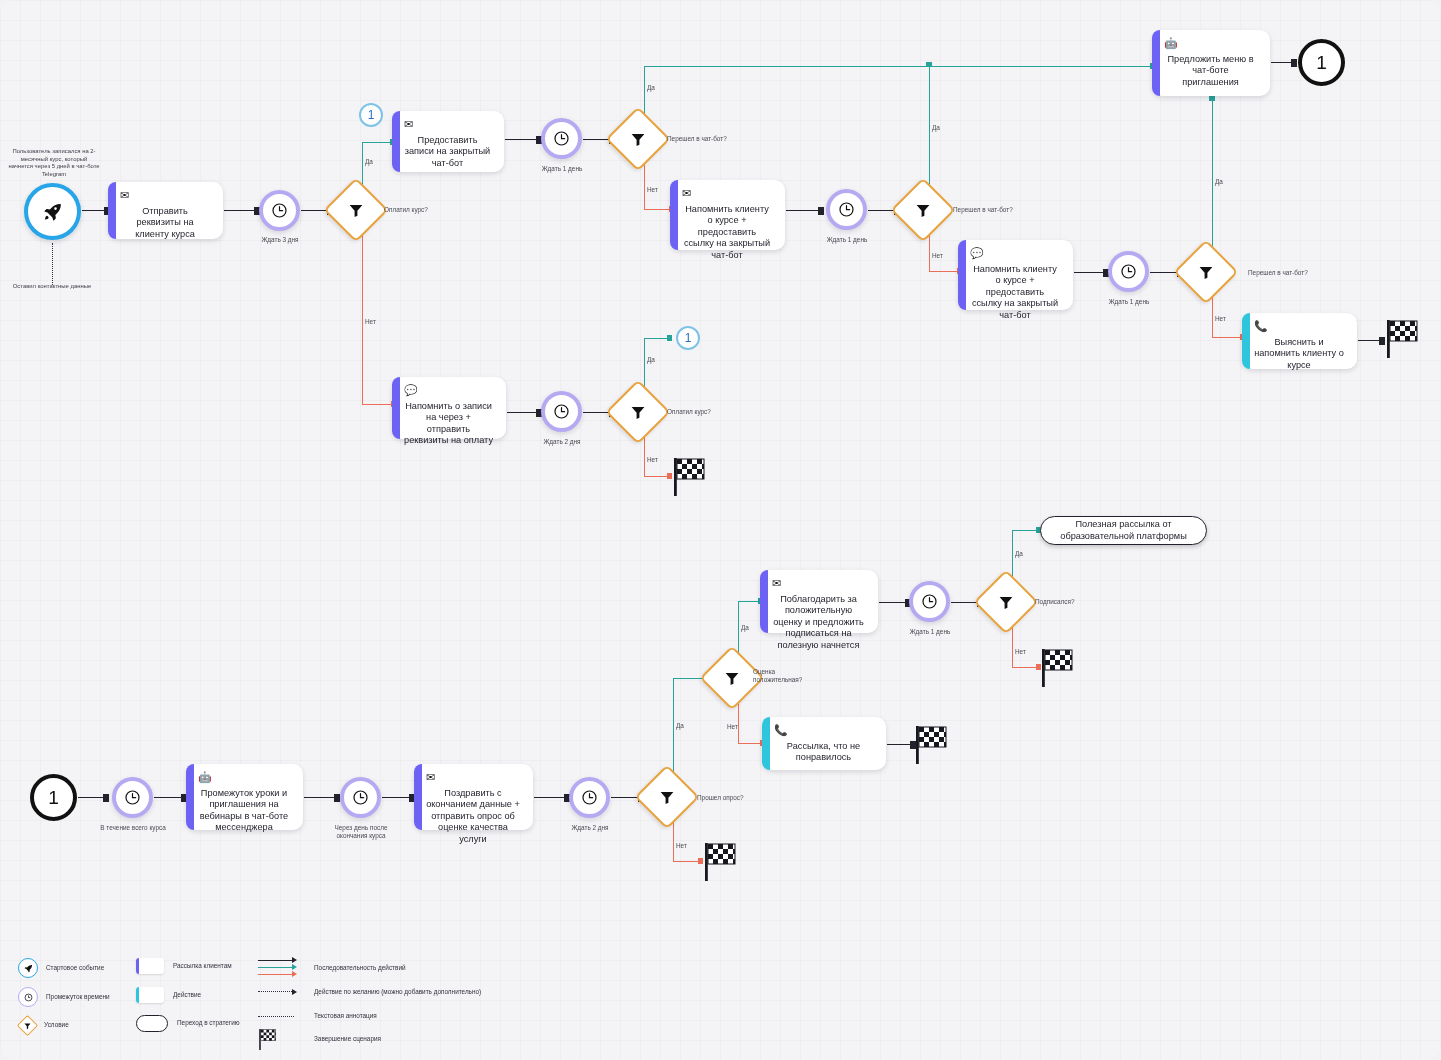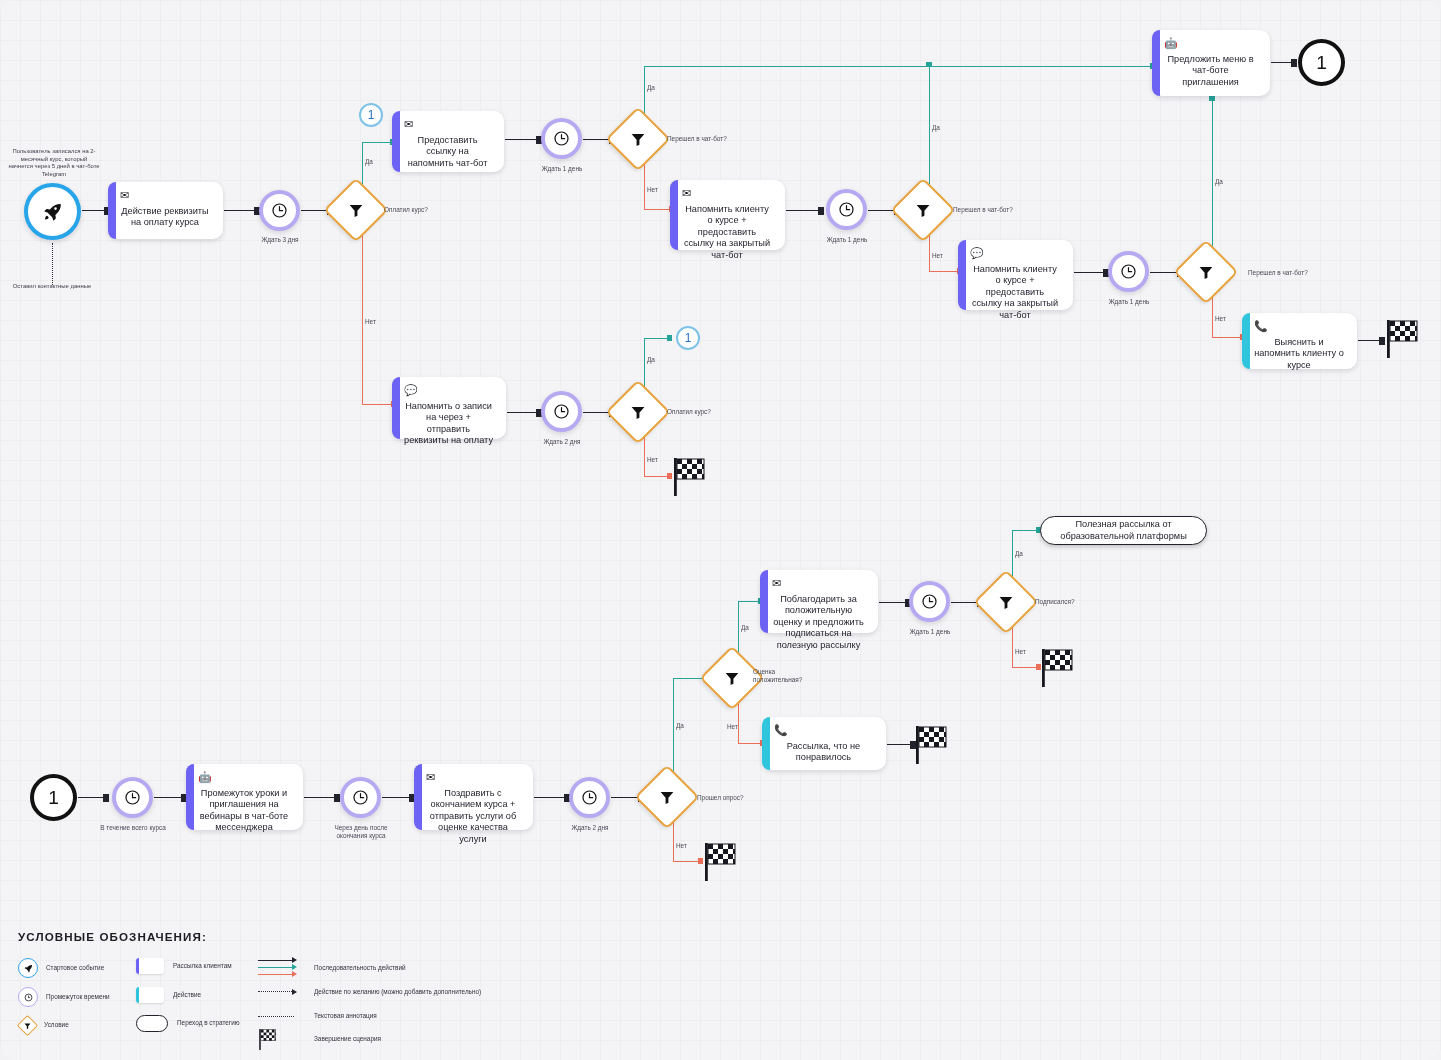--- a/index.html
+++ b/index.html
@@ -120,21 +120,21 @@
         <path fill="#111" d="M3.6 17.1c-.8.8-1.2 3.9-1.2 3.9s3.1-.4 3.9-1.2a1.93 1.93 0 0 0-2.7-2.7z"></path>
       </svg>
   </span>
 </div>
 
 <div class="ln h dark" style="left:82px;top:210px;width:24px;"></div>
 <div class="arrow ar-r dark" style="left:104px;top:206.5px;"></div>
 
 <div class="node card mail" style="left:108px;top:182px;width:115px;height:57px;">
   <span class="ic">✉</span>
-  <span class="txt">Действие реквизиты на оплату курса</span>
+  <span class="txt">Отправить реквизиты на клиенту курса</span>
 </div>
 
 <div class="ln h dark" style="left:224px;top:210px;width:32px;"></div>
 <div class="arrow ar-r dark" style="left:254px;top:206.5px;"></div>
 
 <div class="node circ timer" style="left:259px;top:190px;width:41px;height:41px;">
   <svg width="17" height="17" viewBox="0 0 24 24">
       <circle cx="12" cy="12" r="9.2" fill="none" stroke="#111" stroke-width="1.7"></circle>
       <path d="M12 6.6v5.6h4.4" fill="none" stroke="#111" stroke-width="1.7" stroke-linecap="round"></path>
     </svg>
@@ -162,21 +162,21 @@
 <div class="ln h red" style="left:362px;top:404px;width:32px;"></div>
 <div class="arrow ar-r red" style="left:391px;top:400.8px;"></div>
 <div class="lbl" style="left:365px;top:318px;">Нет</div>
 
 <div class="node circ link" style="left:359px;top:103px;width:24px;height:24px;">
   <span>1</span>
 </div>
 
 <div class="node card mail" style="left:392px;top:111px;width:112px;height:61px;">
   <span class="ic">✉</span>
-  <span class="txt">Предоставить ссылку на напомнить чат-бот</span>
+  <span class="txt">Предоставить записи на закрытый чат-бот</span>
 </div>
 
 <div class="ln h dark" style="left:505px;top:139px;width:33px;"></div>
 <div class="arrow ar-r dark" style="left:536px;top:135.5px;"></div>
 
 <div class="node circ timer" style="left:541px;top:118px;width:41px;height:41px;">
   <svg width="17" height="17" viewBox="0 0 24 24">
       <circle cx="12" cy="12" r="9.2" fill="none" stroke="#111" stroke-width="1.7"></circle>
       <path d="M12 6.6v5.6h4.4" fill="none" stroke="#111" stroke-width="1.7" stroke-linecap="round"></path>
     </svg>
@@ -395,21 +395,21 @@
       <path d="M12 6.6v5.6h4.4" fill="none" stroke="#111" stroke-width="1.7" stroke-linecap="round"></path>
     </svg>
 </div>
 <div class="lbl c multi" style="left:325px;top:824px;width:72px;">Через день после окончания курса</div>
 
 <div class="ln h dark" style="left:382px;top:797px;width:29px;"></div>
 <div class="arrow ar-r dark" style="left:409px;top:793.5px;"></div>
 
 <div class="node card mail" style="left:414px;top:764px;width:119px;height:66px;">
   <span class="ic">✉</span>
-  <span class="txt">Поздравить с окончанием курса + отправить услуги об оценке качества услуги</span>
+  <span class="txt">Поздравить с окончанием данные + отправить опрос об оценке качества услуги</span>
 </div>
 
 <div class="ln h dark" style="left:534px;top:797px;width:32px;"></div>
 <div class="arrow ar-r dark" style="left:564px;top:793.5px;"></div>
 
 <div class="node circ timer" style="left:569px;top:777px;width:41px;height:41px;">
   <svg width="17" height="17" viewBox="0 0 24 24">
       <circle cx="12" cy="12" r="9.2" fill="none" stroke="#111" stroke-width="1.7"></circle>
       <path d="M12 6.6v5.6h4.4" fill="none" stroke="#111" stroke-width="1.7" stroke-linecap="round"></path>
     </svg>
@@ -482,21 +482,21 @@
     <g>
         <rect x="4" y="3" width="27" height="20" fill="#fff"></rect>
       <path fill="#17171f" d="M4 3h5v5H4zM14 3h5v5h-5zM24 3h5v5h-5zM9 8h5v5H9zM19 8h5v5h-5zM29 8h2v5h-2zM4 13h5v5H4zM14 13h5v5h-5zM24 13h5v5h-5zM9 18h5v5H9zM19 18h5v5h-5zM29 18h2v5h-2z"></path>
       <rect x="4" y="3" width="27" height="20" fill="none" stroke="#17171f" stroke-width="1"></rect>
       </g>
   </svg>
 </div>
 
 <div class="node card mail" style="left:760px;top:570px;width:118px;height:63px;">
   <span class="ic">✉</span>
-  <span class="txt">Поблагодарить за положительную оценку и предложить подписаться на полезную рассылку</span>
+  <span class="txt">Поблагодарить за положительную оценку и предложить подписаться на полезную начнется</span>
 </div>
 
 <div class="ln h dark" style="left:879px;top:602px;width:28px;"></div>
 <div class="arrow ar-r dark" style="left:905px;top:598.5px;"></div>
 
 <div class="node circ timer" style="left:909px;top:581px;width:41px;height:41px;">
   <svg width="17" height="17" viewBox="0 0 24 24">
       <circle cx="12" cy="12" r="9.2" fill="none" stroke="#111" stroke-width="1.7"></circle>
       <path d="M12 6.6v5.6h4.4" fill="none" stroke="#111" stroke-width="1.7" stroke-linecap="round"></path>
     </svg>
@@ -534,21 +534,20 @@
     <rect x="1" y="2" width="2.8" height="38" fill="#17171f"></rect>
     <g>
         <rect x="4" y="3" width="27" height="20" fill="#fff"></rect>
       <path fill="#17171f" d="M4 3h5v5H4zM14 3h5v5h-5zM24 3h5v5h-5zM9 8h5v5H9zM19 8h5v5h-5zM29 8h2v5h-2zM4 13h5v5H4zM14 13h5v5h-5zM24 13h5v5h-5zM9 18h5v5H9zM19 18h5v5h-5zM29 18h2v5h-2z"></path>
       <rect x="4" y="3" width="27" height="20" fill="none" stroke="#17171f" stroke-width="1"></rect>
       </g>
   </svg>
 </div>
 
 <div id="legend">
-  <div class="title">УСЛОВНЫЕ ОБОЗНАЧЕНИЯ:</div>
 
   <div class="lg-row" style="left:0;top:28px;">
     <span class="lg-circ" style="border:1.6px solid #27a5e8;">
       <svg width="9" height="9" viewBox="0 0 24 24">
           <path fill="#111" d="M20.5 2.5c-4 .1-7.4 1.7-9.9 4.2L8.2 9.1l-3.2-.6c-.5-.1-1 .1-1.3.4L2 10.6c-.4.4-.2 1.1.4 1.2l3 .8 5.9 5.9.8 3c.2.6.8.8 1.2.4l1.7-1.7c.3-.3.5-.8.4-1.3l-.6-3.2 2.4-2.4c2.5-2.5 4.1-5.9 4.2-9.9.1-.5-.4-.9-.9-.9z"></path>
         </svg>
     </span>
     <span class="lg-txt">Стартовое событие</span>
   </div>
 

